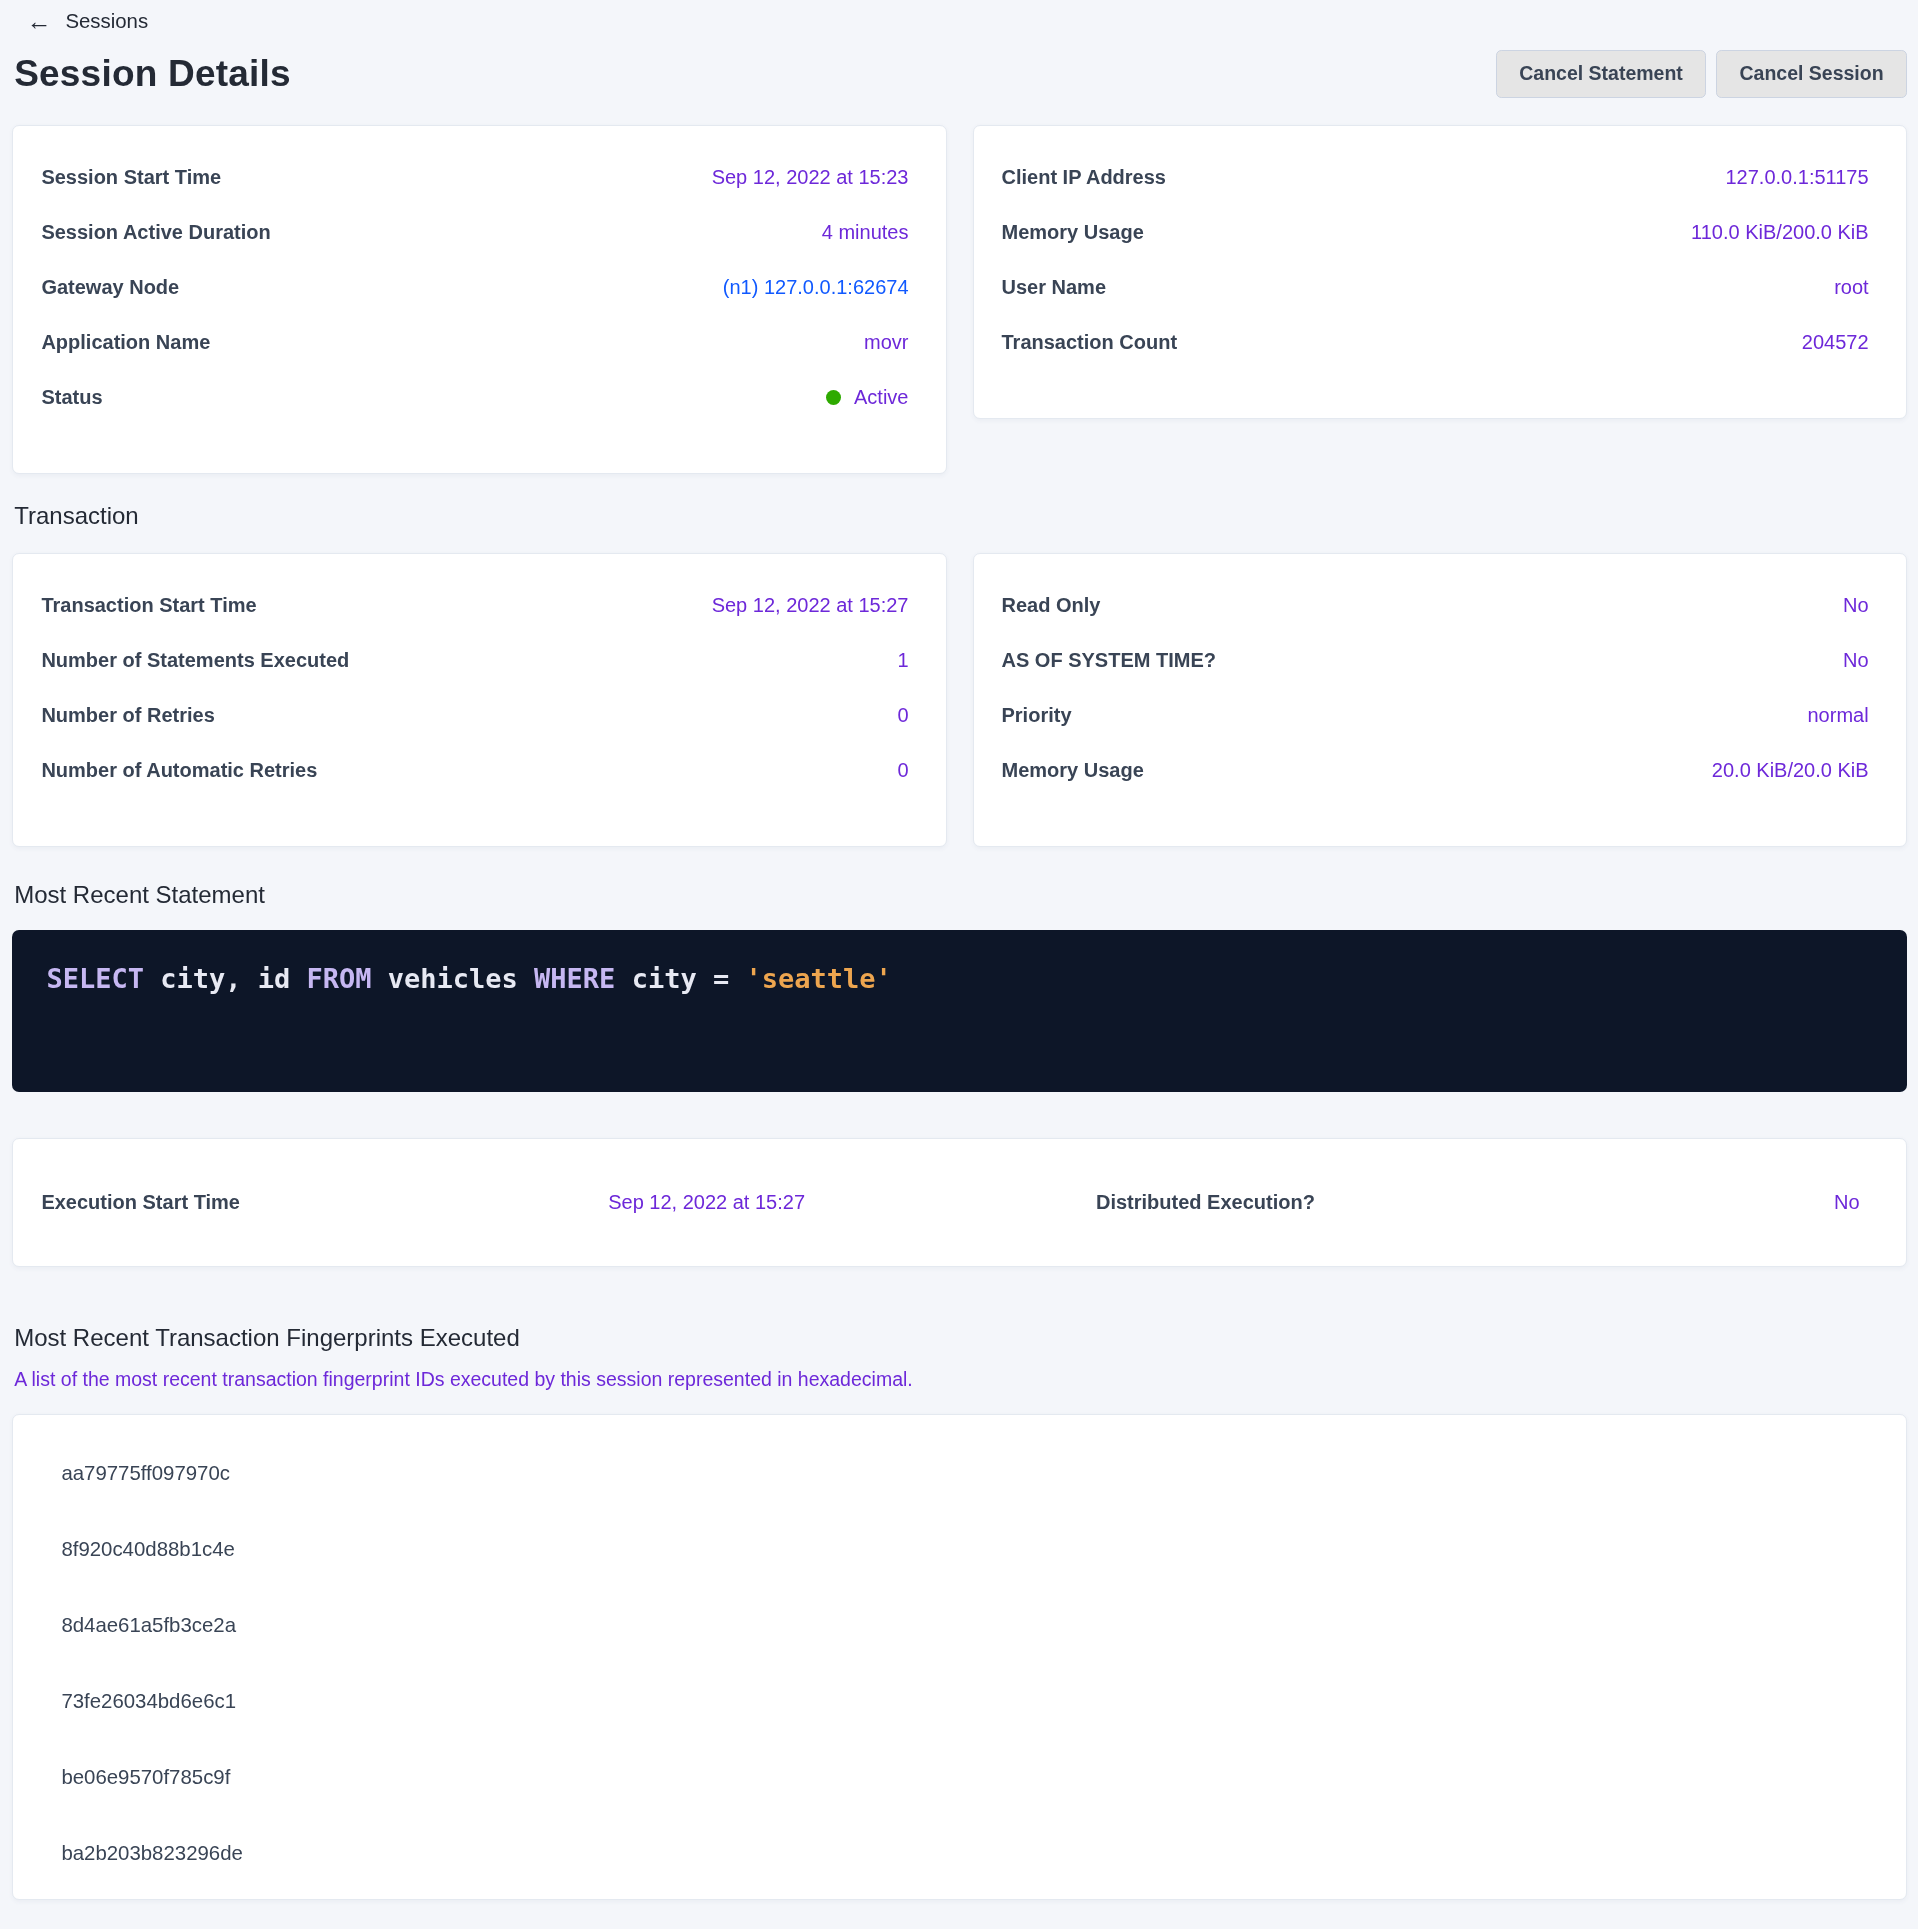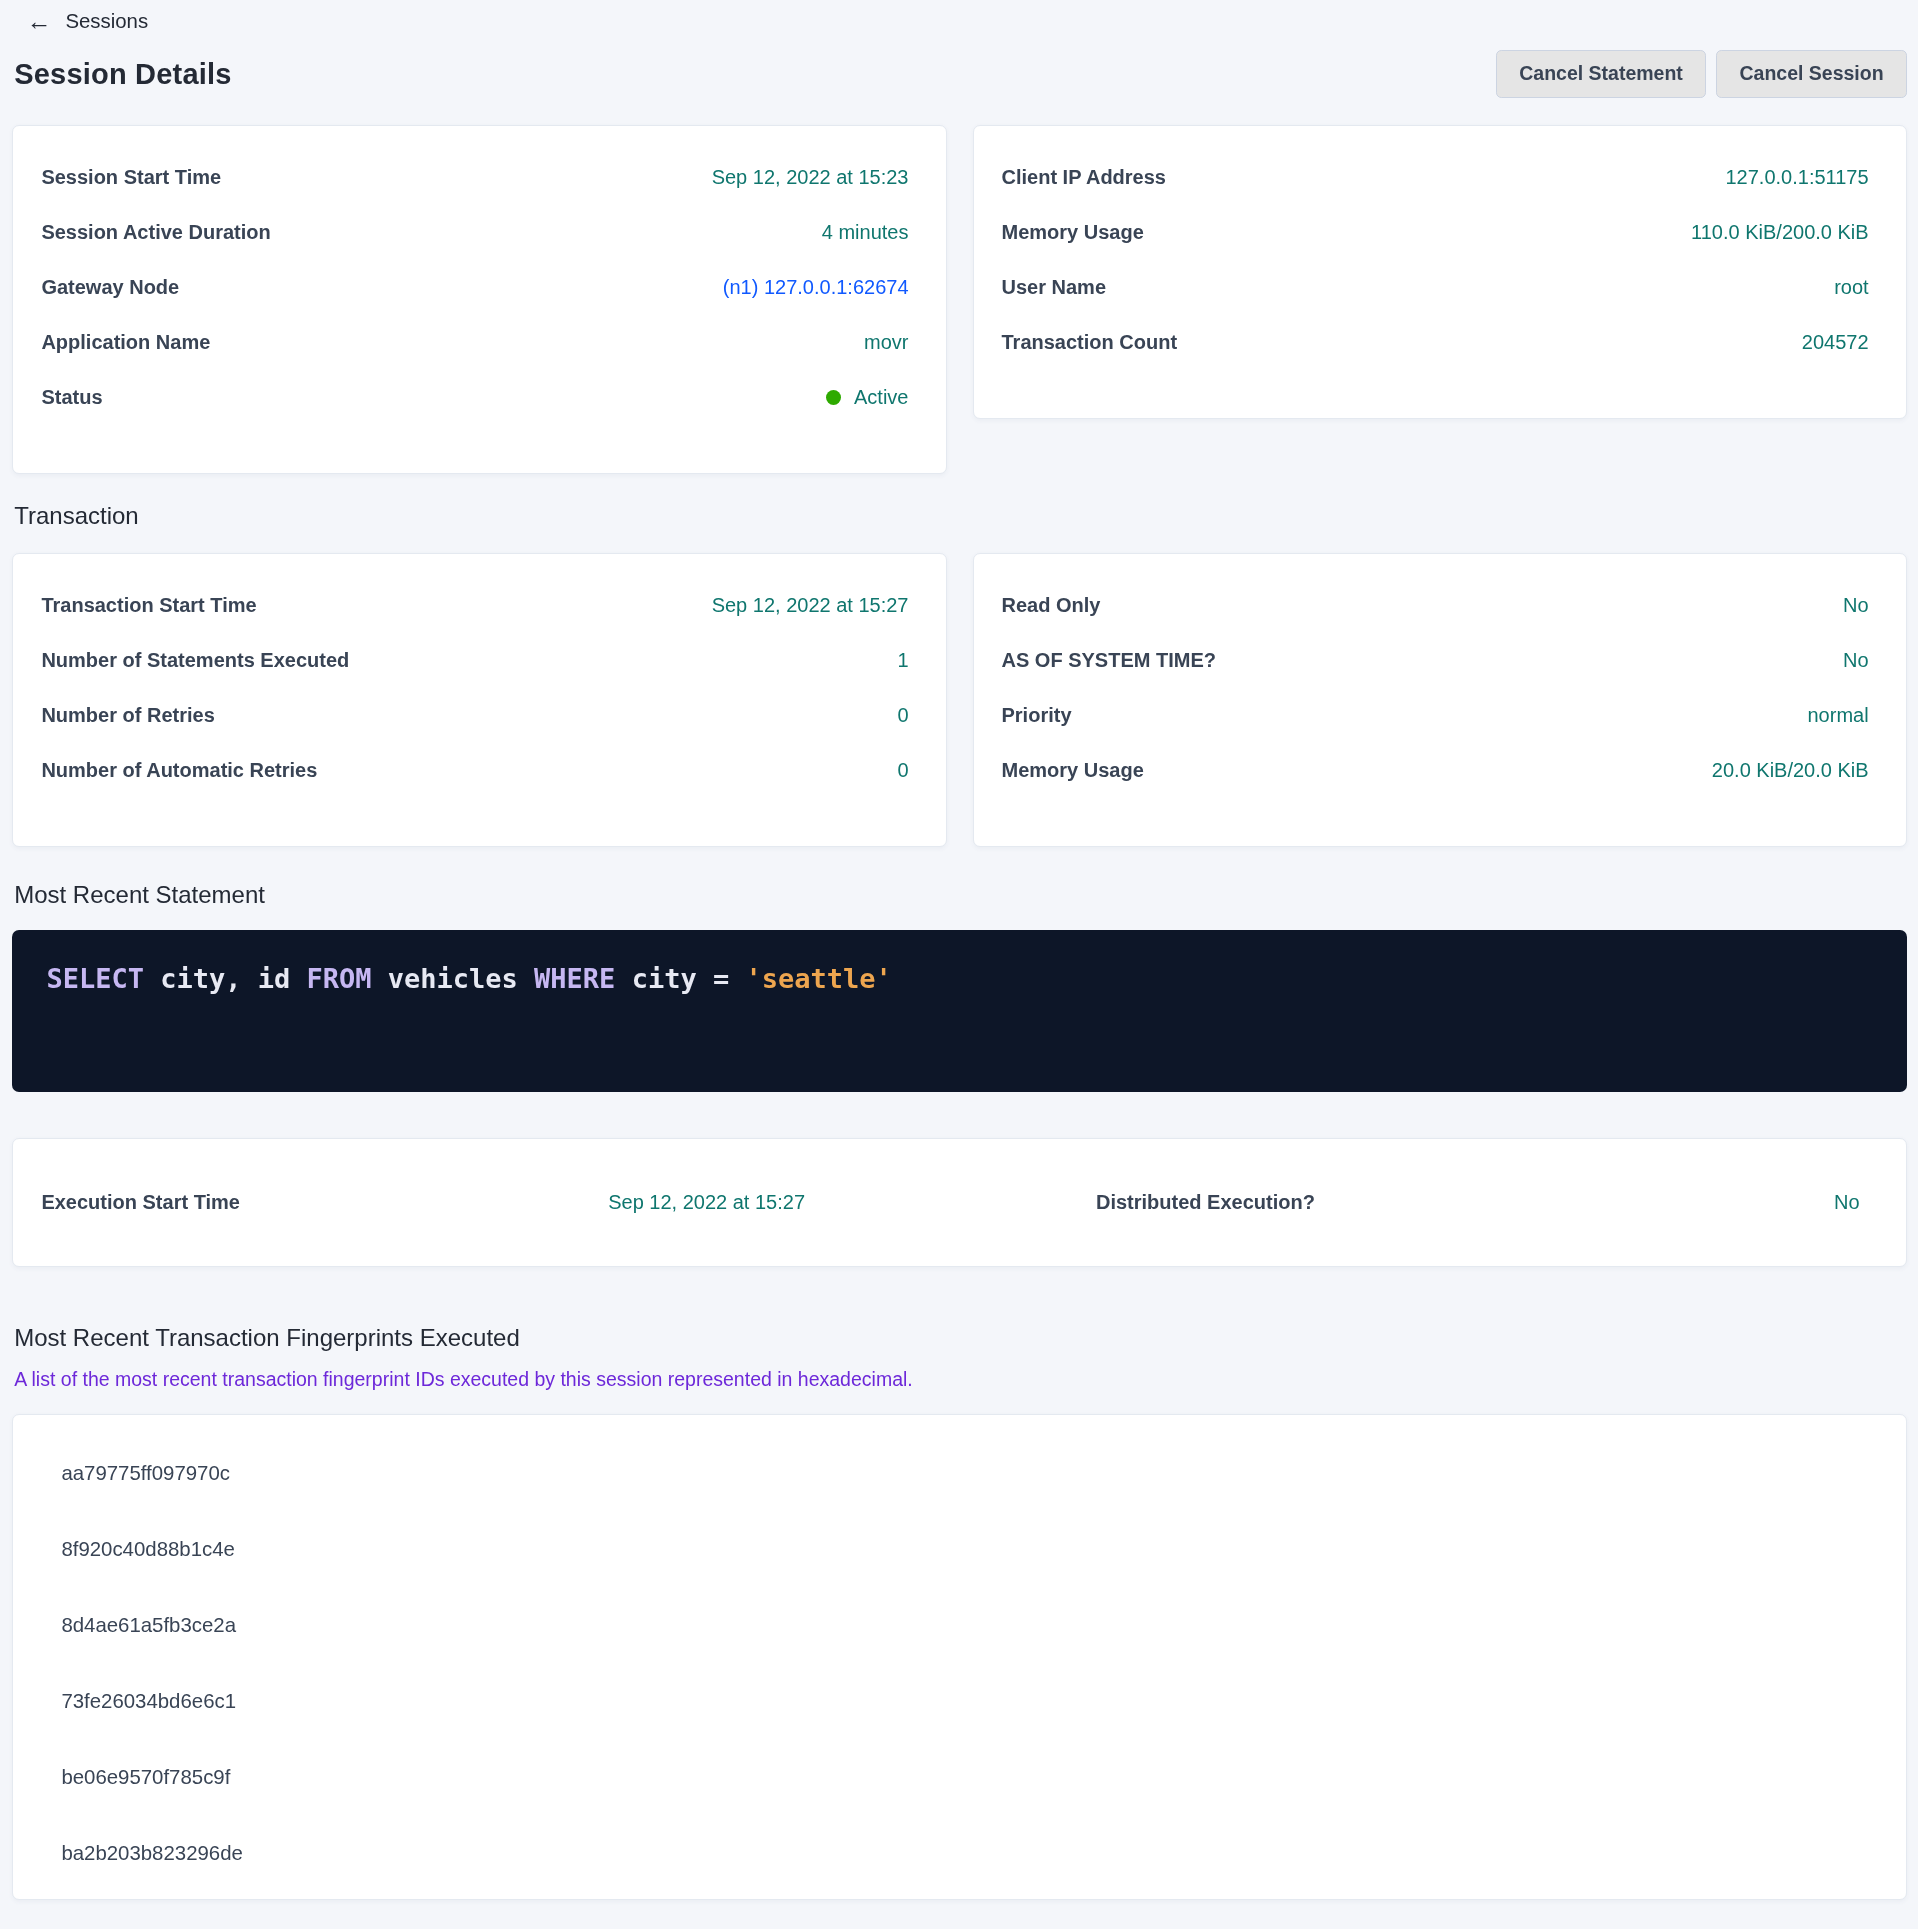--- a/index.html
+++ b/index.html
@@ -19,21 +19,21 @@
     cursor: pointer; text-decoration: none;
   }
   .back-arrow { font-size: 25px; line-height: 1; color: #242a35; }
 
   
   .header-row {
     display: flex; justify-content: space-between; align-items: center;
     margin: 16px 0 26.6px 1.8px;
   }
   .page-title {
-    margin: 0; font-size: 29px; font-weight: 700; color: #242a35;
+    margin: 0; font-size: 37px; font-weight: 700; color: #242a35;
     letter-spacing: 0.2px;
   }
   .actions { display: flex; gap: 10.6px; }
   .btn {
     background: #e5e5e5; border: 0.9px solid #ccd4e2; border-radius: 5.3px;
     padding: 11.5px 22px; font-size: 19.5px; font-weight: 700; color: #394455;
     font-family: inherit; cursor: pointer; line-height: 1.2;
   }
 
   
@@ -41,21 +41,21 @@
   .card {
     background: #ffffff; border: 0.9px solid #e4e9f0; border-radius: 7px;
     box-shadow: 0 1.8px 4.4px rgba(60, 80, 120, 0.05);
   }
   .info-card { flex: 1; padding: 24px 37px 48px 28px; }
   .info-row {
     height: 55px; display: flex; align-items: center;
     justify-content: space-between; font-size: 20px;
   }
   .info-label { font-weight: 700; color: #394455; }
-  .info-value { font-weight: 400; color: #0f766e; }
+  .info-value { font-weight: 400; color: #6d28d9; }
   .link-value { color: #1059ff; cursor: pointer; text-decoration: none; }
   .status-value { display: flex; align-items: center; gap: 13.3px; }
   .status-dot { width: 15px; height: 15px; border-radius: 50%; background: #2eaa00; }
 
   
   .section-title {
     font-size: 24px; font-weight: 400; color: #242a35; margin: 0 0 0 1.8px;
   }
   .mt-transaction { margin-top: 28px; margin-bottom: 23px; }
   .mt-statement  { margin-top: 34px; margin-bottom: 21px; }

